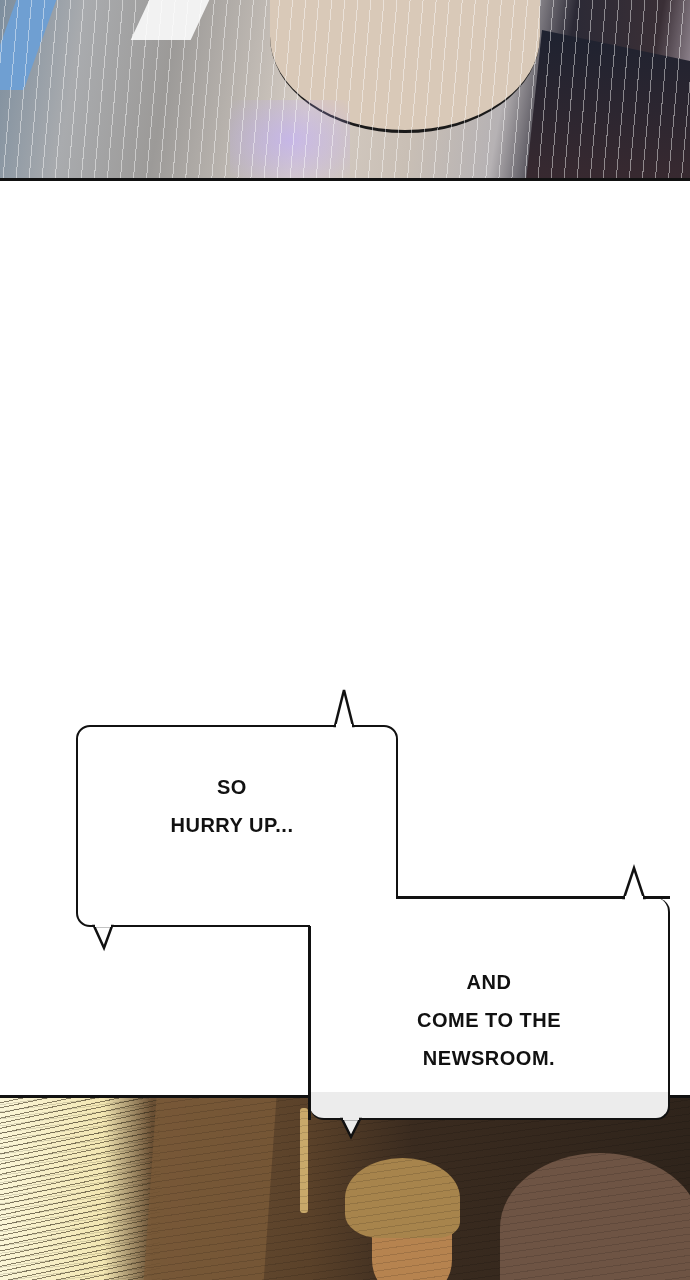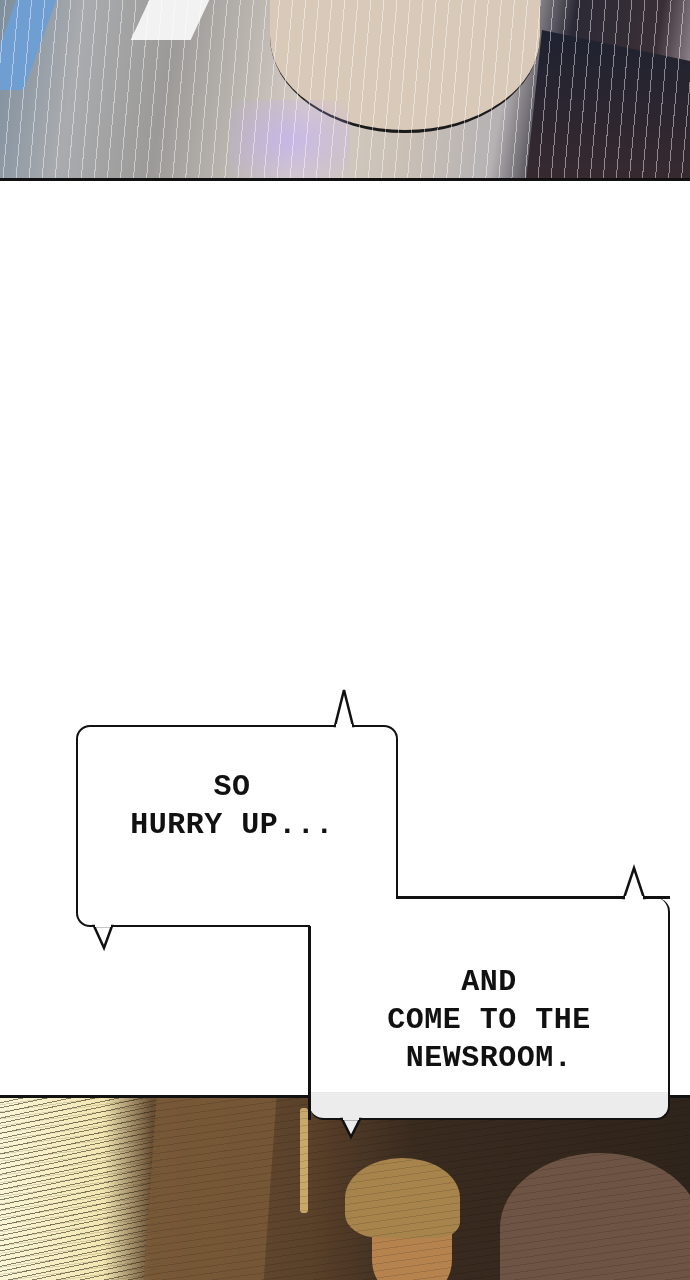--- a/index.html
+++ b/index.html
@@ -26,21 +26,21 @@
   .panel-bottom .pillar { position: absolute; left: 150px; top: 0; width: 120px; height: 185px; background: #7a5a38; opacity: 0.8; transform: skewX(-4deg); }
   .panel-bottom .rod { position: absolute; left: 300px; top: 10px; width: 8px; height: 105px; background: #c9a96a; border-radius: 3px; }
   .panel-bottom .man-hair { position: absolute; left: 345px; top: 60px; width: 115px; height: 80px; background: #a7844c; border-radius: 50% 50% 20% 30%; }
   .panel-bottom .man-face { position: absolute; left: 372px; top: 108px; width: 80px; height: 90px; background: #b6834f; border-radius: 20% 30% 40% 40%; }
   .panel-bottom .woman-hair { position: absolute; left: 500px; top: 55px; width: 200px; height: 150px; background: #6e5444; border-radius: 50% 50% 0 0; }
   .panel-bottom .lines { position: absolute; inset: 0; background: repeating-linear-gradient(-8deg, rgba(0,0,0,0) 0 6px, rgba(0,0,0,0.12) 6px 7px); }
 
   
   .bubble { position: absolute; background: #ffffff; border: 2.5px solid #111; border-radius: 14px; box-sizing: border-box;
     display: flex; align-items: center; justify-content: center; text-align: center; }
-  .bubble-text { font-family: Liberation Mono, monospace; font-weight: bold; font-size: 30px; line-height: 38px; color: #111; white-space: pre-line; letter-spacing: 0.5px; }
+  .bubble-text { font-family: Liberation Sans, sans-serif; font-weight: bold; font-size: 20px; line-height: 38px; color: #111; white-space: pre-line; letter-spacing: 0.5px; }
 
   .b1 { left: 76px; top: 725px; width: 322px; height: 202px; z-index: 2; }
   .b1 .bubble-text { margin-top: -40px; margin-left: -10px; }
   .b2 { left: 310px; top: 898px; width: 360px; height: 222px; z-index: 3; border-top: none; border-left: none; border-radius: 0 14px 14px 14px; background: linear-gradient(180deg, #ffffff 0%, #ffffff 88%, #ececec 88%, #ececec 100%); }
   .b2-topline { position: absolute; left: 396px; top: 896px; width: 274px; height: 2.5px; background: #111; z-index: 4; }
   .b2-left { position: absolute; left: 308px; top: 926px; width: 2.5px; height: 194px; background: #111; z-index: 4; }
   .b2 .bubble-text { margin-top: 23px; }
 
   
   .tail-svg { position: absolute; z-index: 6; overflow: visible; }

